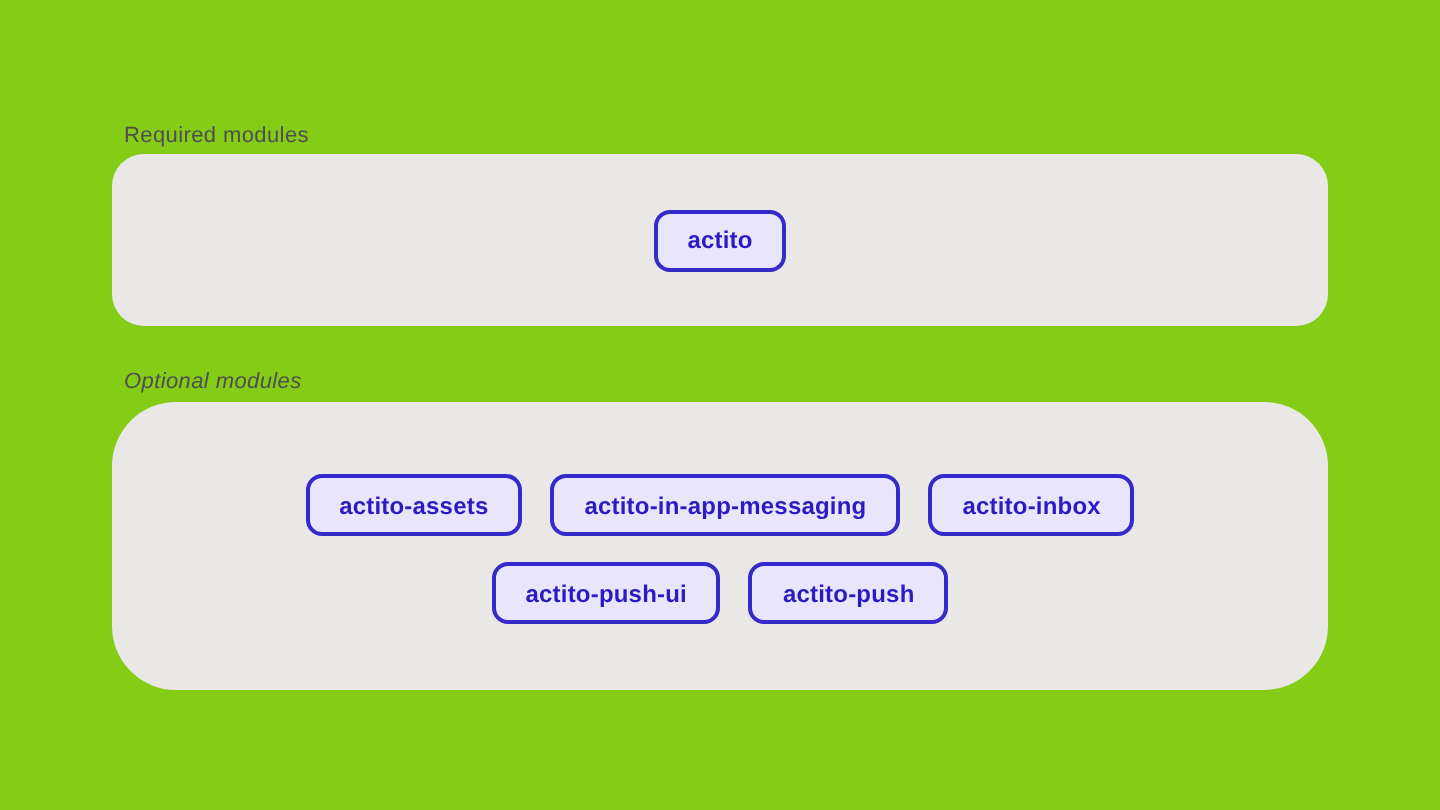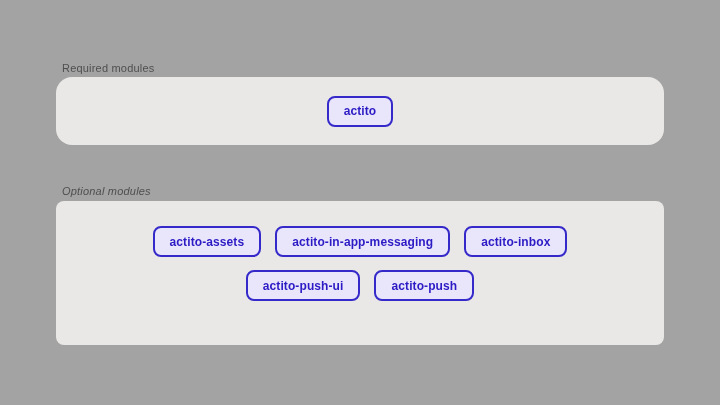--- a/index.html
+++ b/index.html
@@ -5,21 +5,21 @@
   html, body {
     margin: 0;
     padding: 0;
     background: #ffffff;
     font-family: "Liberation Sans", sans-serif;
   }
   .canvas {
     position: relative;
     width: 720px;
     height: 405px;
-    background: #a3a3a3;
+    background: #84cc16;
     overflow: hidden;
   }
   .section-label {
     position: absolute;
     left: 62px;
     font-size: 11px;
     line-height: 13px;
     color: #4f4f4f;
     letter-spacing: 0.2px;
   }
@@ -27,34 +27,34 @@
   .label-optional { top: 185px; font-style: italic; }
   .panel {
     position: absolute;
     left: 56px;
     width: 608px;
     background: #e9e8e6;
     box-sizing: border-box;
   }
   .panel-required {
     top: 77px;
-    height: 68px;
+    height: 86px;
     border-radius: 16px;
     display: flex;
     align-items: center;
     justify-content: center;
   }
   .panel-optional {
     top: 201px;
     height: 144px;
-    border-radius: 8px;
+    border-radius: 32px;
     display: flex;
     flex-direction: column;
     align-items: center;
-    padding-top: 25px;
+    padding-top: 36px;
     row-gap: 13px;
   }
   .chip-row {
     display: flex;
     justify-content: center;
     align-items: center;
     gap: 14px;
   }
   .chip {
     box-sizing: border-box;

